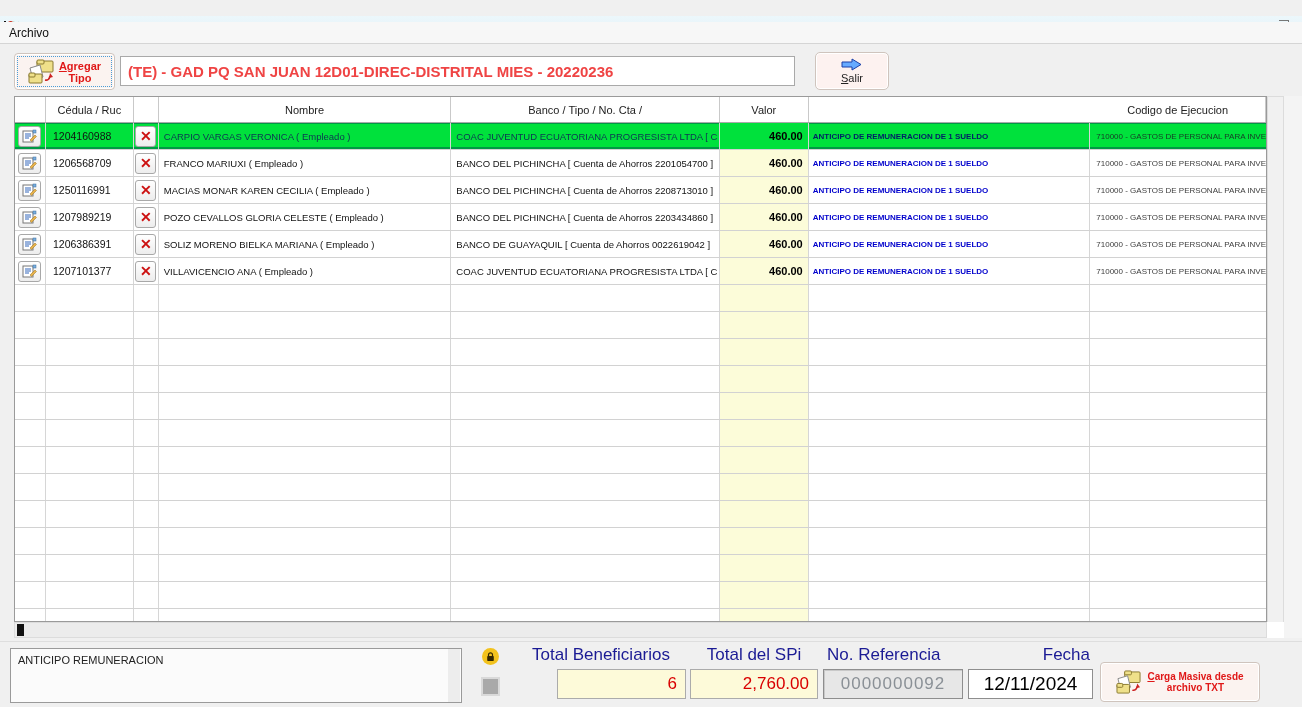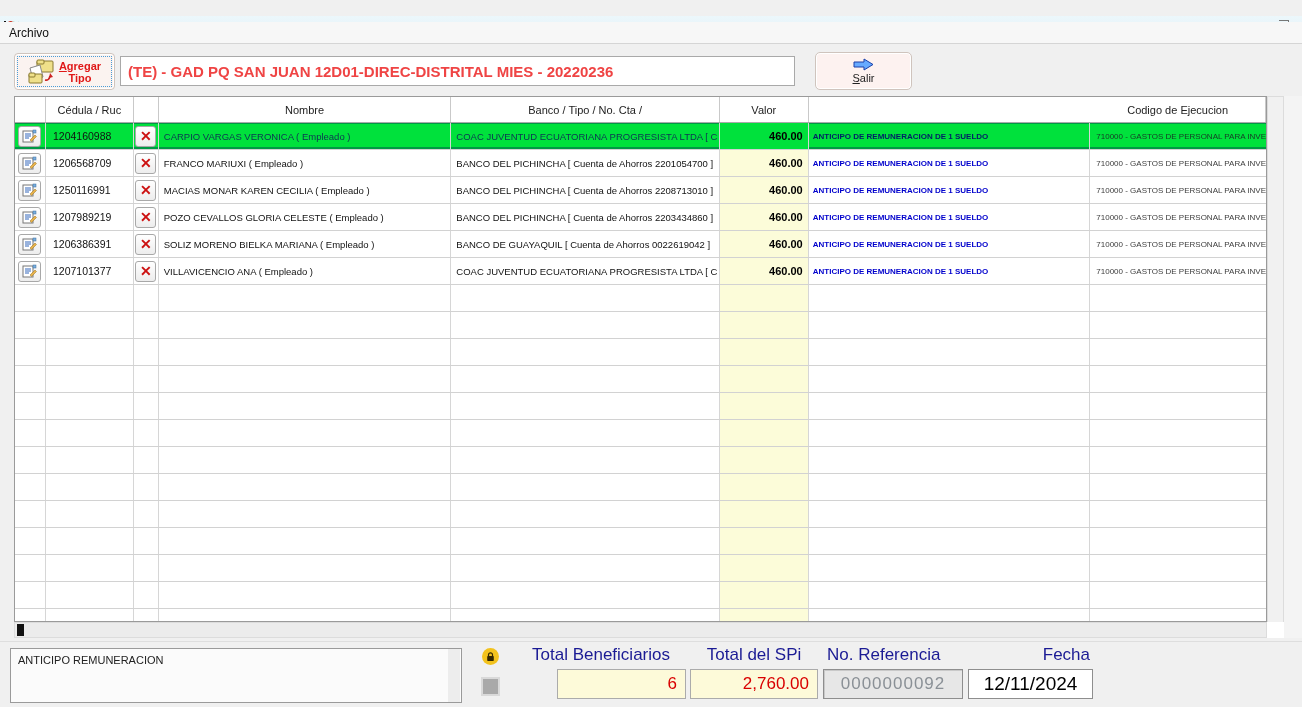--- a/index.html
+++ b/index.html
@@ -27,21 +27,21 @@
 
   
   .tool-btn { position:absolute; background:#fbf3f0; border:1px solid #cfc4bd; border-radius:4px;
     box-shadow:inset 0 0 0 1px #fff; display:flex; align-items:center; justify-content:center; cursor:default; }
   .btn-agregar { left:14px; top:53px; width:101px; height:37px; outline:1px dotted #4a9cd6; outline-offset:-4px; gap:4px; }
   .btn-agregar .lbl, .btn-carga .lbl { color:#e01818; font-weight:bold; font-size:11px; line-height:12px; text-align:center; }
   .btn-agregar .lbl span.u, .btn-carga .lbl span.u, .btn-salir .s-lbl span.u { text-decoration:underline; }
   .entity-field { position:absolute; left:120px; top:56px; width:675px; height:30px; background:#fff;
     border:1px solid #a9a9a9; display:flex; align-items:center; padding-left:7px;
     color:#ef4444; font-weight:bold; font-size:15px; white-space:nowrap; overflow:hidden; }
-  .btn-salir { left:815px; top:52px; width:97px; height:38px; flex-direction:column; gap:1px;
+  .btn-salir { left:815px; top:52px; width:74px; height:38px; flex-direction:column; gap:1px;
     background:#fdf2f0; border-radius:5px; }
   .btn-salir .s-lbl { font-size:11px; color:#222; }
 
   
   .grid { position:absolute; left:14px; top:96px; width:1253px; height:526px; background:#fff;
     border:1px solid #9a9a9a; overflow:hidden; }
   .hdr { display:flex; height:26px; border-bottom:1px solid #aaa; background:#fff; }
   .hdr .hcell { display:flex; align-items:center; justify-content:center; font-size:11px; color:#222;
     border-right:1px solid #c9c9c9; overflow:hidden; white-space:nowrap; }
   .trow { display:flex; height:27px; border-bottom:1px solid #d2d2d2; background:#fff; }
@@ -466,13 +466,28 @@
   <div class="f-label lab-ben">Total Beneficiarios</div>
   <div class="f-label lab-spi">Total del SPi</div>
   <div class="f-label lab-ref">No. Referencia</div>
   <div class="f-label lab-fec">Fecha</div>
 
   <div class="f-field fld-ben">6</div>
   <div class="f-field fld-spi">2,760.00</div>
   <div class="f-field fld-ref">0000000092</div>
   <div class="f-field fld-fec">12/11/2024</div>
 
+  <div class="tool-btn btn-carga">
+    <svg width="26" height="25" viewBox="0 0 27 26">
+      <rect x="9" y="2" width="16" height="11" rx="1" fill="#efe08a" stroke="#8a7a30"></rect>
+      <rect x="9" y="1" width="7" height="4" rx="1" fill="#efe08a" stroke="#8a7a30"></rect>
+      <polygon points="2,9 12,6 15,18 5,21" fill="#fff" stroke="#888"></polygon>
+      <rect x="1" y="15" width="13" height="9" rx="1" fill="#efe08a" stroke="#8a7a30"></rect>
+      <rect x="1" y="14" width="6" height="4" rx="1" fill="#efe08a" stroke="#8a7a30"></rect>
+      <path d="M17 21 q4 1 5 -4" fill="none" stroke="#cc2222" stroke-width="1.6"></path>
+      <polygon points="22,14 25,18 21,19" fill="#cc2222"></polygon>
+    </svg>
+    <div class="lbl">
+      <span class="u">C</span><span>arga Masiva desde</span><br>
+      <span>archivo TXT</span>
+    </div>
+  </div>
 </div>
 
 </body></html>

